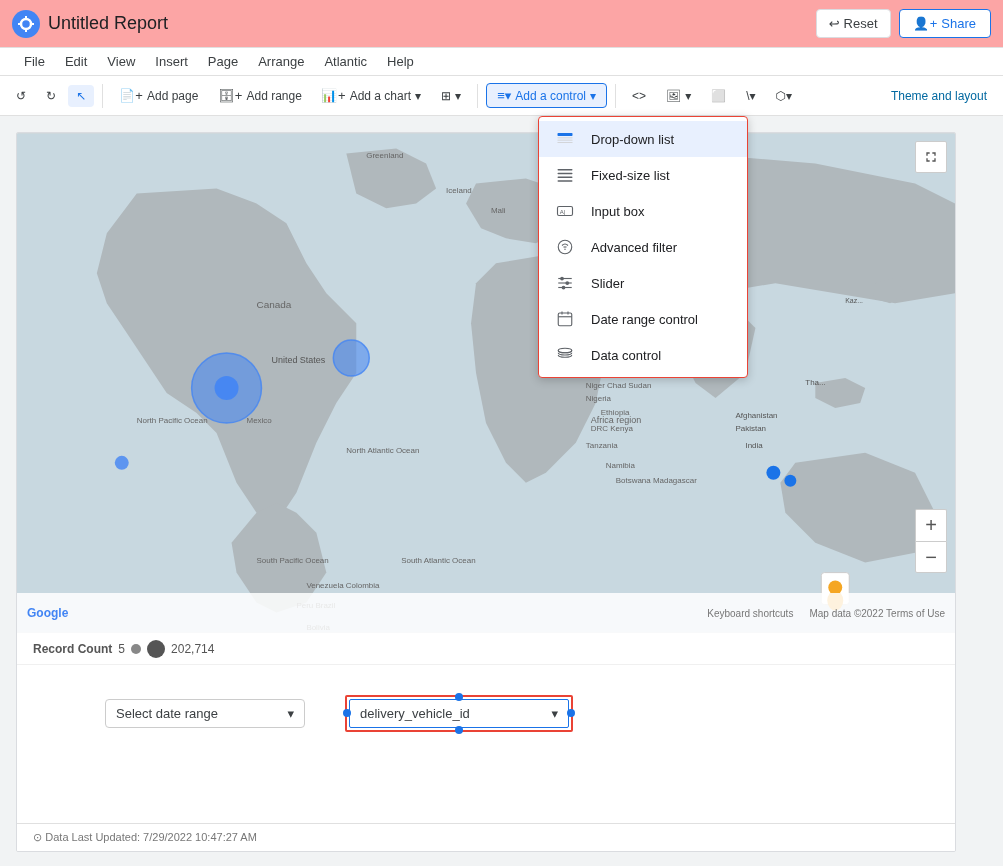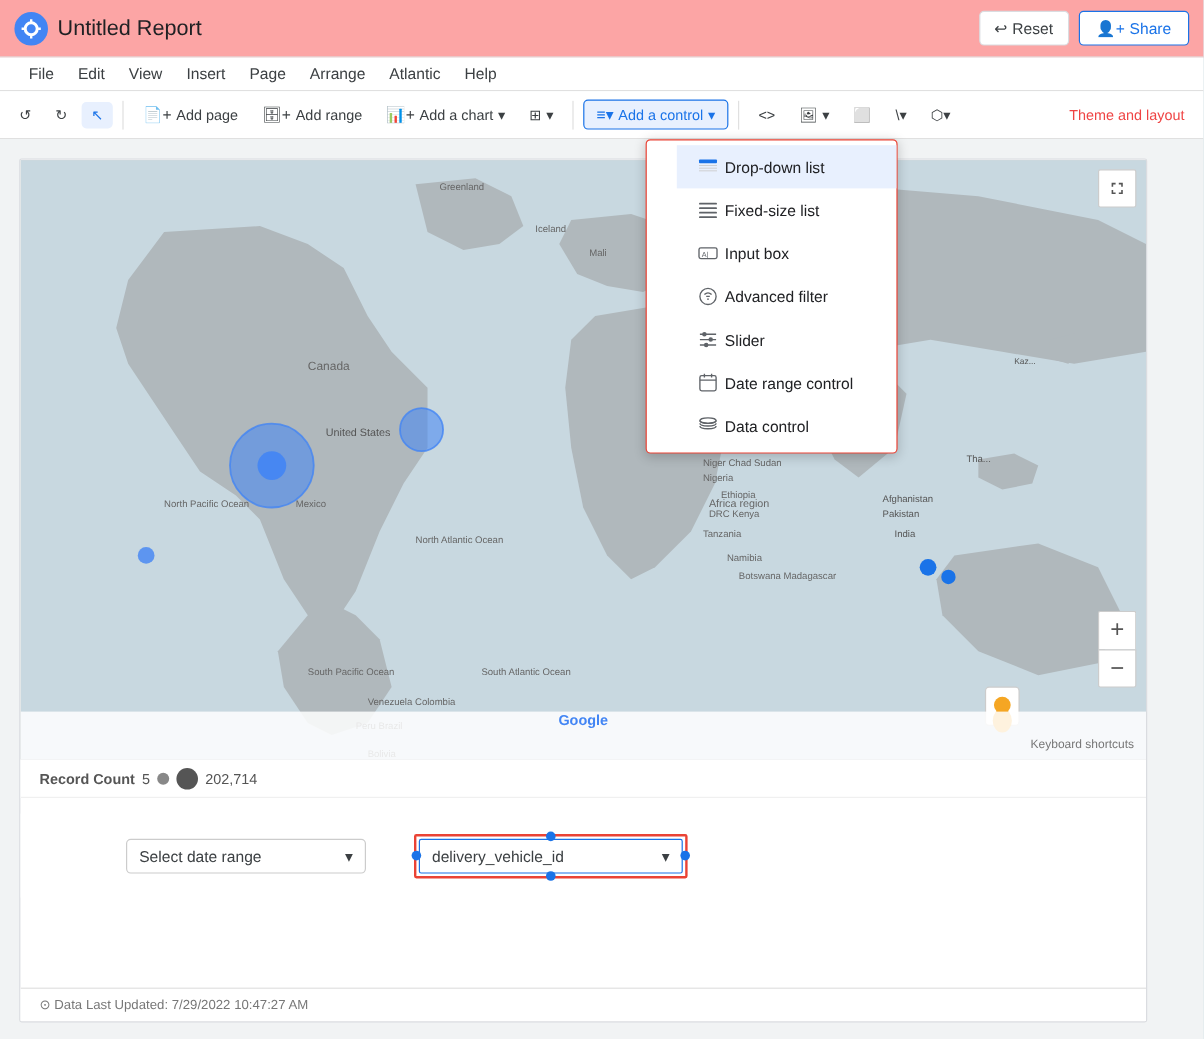--- a/index.html
+++ b/index.html
@@ -106,21 +106,21 @@
       border: 1px solid #1a73e8;
       background: #e8f0fe;
       font-size: 12px;
       color: #1a73e8;
       cursor: pointer;
       white-space: nowrap;
     }
     .theme-layout-btn {
       margin-left: auto;
       font-size: 12px;
-      color: #ef4444;
+      color: #0369a1;
       padding: 4px 8px;
       cursor: pointer;
     }
 
     
     .main-area {
       background: #f1f3f4;
       padding: 16px;
       height: calc(866px - 48px - 28px - 40px);
       position: relative;
@@ -184,21 +184,20 @@
     .map-footer {
       position: absolute;
       bottom: 0; left: 0; right: 0;
       height: 40px;
       background: rgba(255,255,255,0.85);
       display: flex; align-items: center;
       padding: 0 10px;
       font-size: 11px;
       color: #555;
       gap: 8px;
-      flex-direction: column;
     }
     .google-logo {
       font-size: 12px;
       font-weight: bold;
       color: #4285f4;
     }
 
     
     .record-count-bar {
       position: absolute;
@@ -309,26 +308,25 @@
       top: 116px; left: 538px;
       width: 210px;
       background: #fff;
       border-radius: 4px;
       box-shadow: 0 2px 10px rgba(0,0,0,0.2);
       z-index: 1000;
       padding: 4px 0;
       border: 1px solid #ea4335;
     }
     .dropdown-menu-item {
-      display: flex; align-items: center; gap: 4px;
+      display: flex; align-items: center; gap: 16px;
       padding: 8px 16px;
       font-size: 13px;
       color: #202124;
       cursor: pointer;
-      margin-left: 25px;
     }
     .dropdown-menu-item.active { background: #e8f0fe; }
     .menu-item-icon {
       width: 20px; height: 20px;
       display: flex; align-items: center; justify-content: center;
       color: #5f6368;
       font-size: 14px;
       flex-shrink: 0;
     }
   </style>

